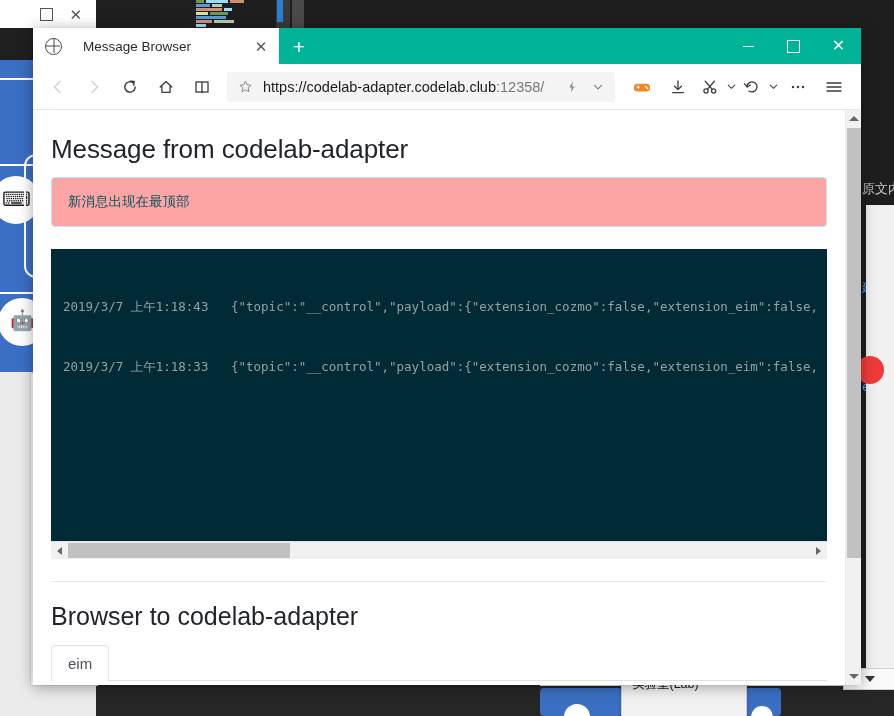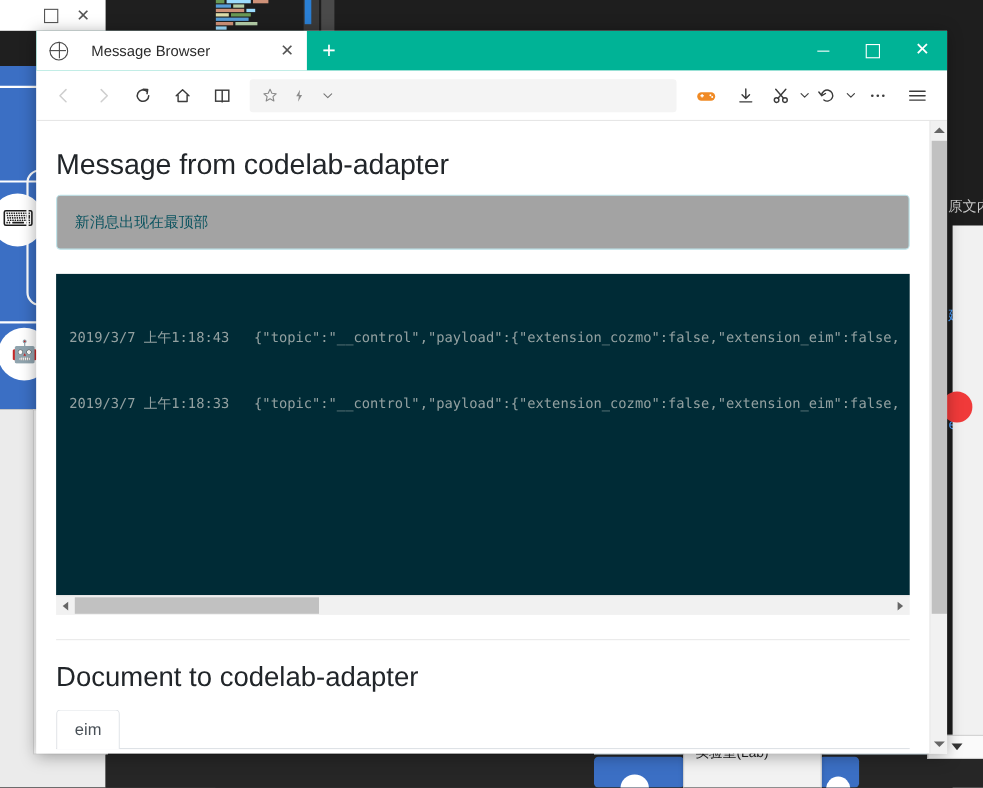--- a/index.html
+++ b/index.html
@@ -328,21 +328,21 @@
     padding: 16px 18px 0 18px;
   }
   .h1 {
     font-size: 26px;
     font-weight: normal;
     color: #212529;
     margin: 8px 0 12px 0;
     letter-spacing: -.1px;
   }
   .alert-info {
-    background: #a3a3a3;
+    background: #fca5a5;
     color: #0c5460;
     border: 1px solid #bee5eb;
     border-radius: 4px;
     padding: 14px 16px;
     font-size: 13.5px;
     line-height: 1.5;
   }
   .log-panel {
     margin-top: 22px;
     background: #002b36;
@@ -598,20 +598,21 @@
           <path d="M9 4 V15.2" stroke="currentColor" stroke-width="1.3"></path>
         </svg>
       </div>
 
       <div class="urlbar">
         <span class="tbtn" style="width:20px;height:20px;">
           <svg width="15" height="15" viewBox="0 0 18 18">
               <path d="M9 2.6 L11 7 L15.7 7.5 L12.2 10.7 L13.2 15.3 L9 12.9 L4.8 15.3 L5.8 10.7 L2.3 7.5 L7 7 Z" fill="none" stroke="#8a8a8a" stroke-width="1.2" stroke-linejoin="round"></path>
             </svg>
         </span>
+        <span class="url-text"><span class="scheme">https://</span><span>codelab-adapter.codelab.club</span><span class="port">:12358</span><span class="port">/</span></span>
         <span class="tbtn" style="width:18px;height:18px;color:#888;">
           <svg width="14" height="14" viewBox="0 0 18 18">
               <path d="M10 2 L5.5 9.6 H8.6 L7.6 16 L12.4 8.2 H9.3 Z" fill="#8c8c8c"></path>
             </svg>
         </span>
         <span class="tbtn" style="width:18px;height:18px;color:#777;">
           <svg width="14" height="14" viewBox="0 0 18 18">
               <path d="M4.5 6.8 L9 11.3 L13.5 6.8" fill="none" stroke="#777" stroke-width="1.3" stroke-linecap="round" stroke-linejoin="round"></path>
             </svg>
         </span>
@@ -688,21 +689,21 @@
             <div class="hs-track">
               <div class="hs-thumb"></div>
             </div>
             <div class="hs-arrow">
                 <span class="tri-r"></span>
               </div>
           </div>
 
           <div class="hr-line"></div>
 
-          <h2 class="h2">Document to codelab-adapter</h2>
+          <h2 class="h2">Browser to codelab-adapter</h2>
 
           <div class="tabs">
             <div class="tab-item active">eim</div>
           </div>
 
         </div>
       </div>
 
       <div class="vscroll">
         <div class="vs-arrow up">

